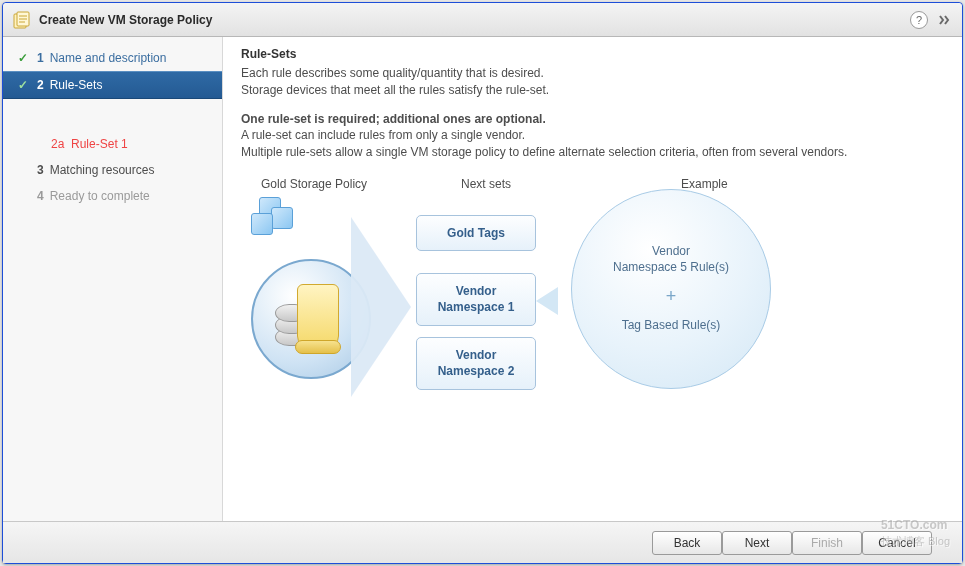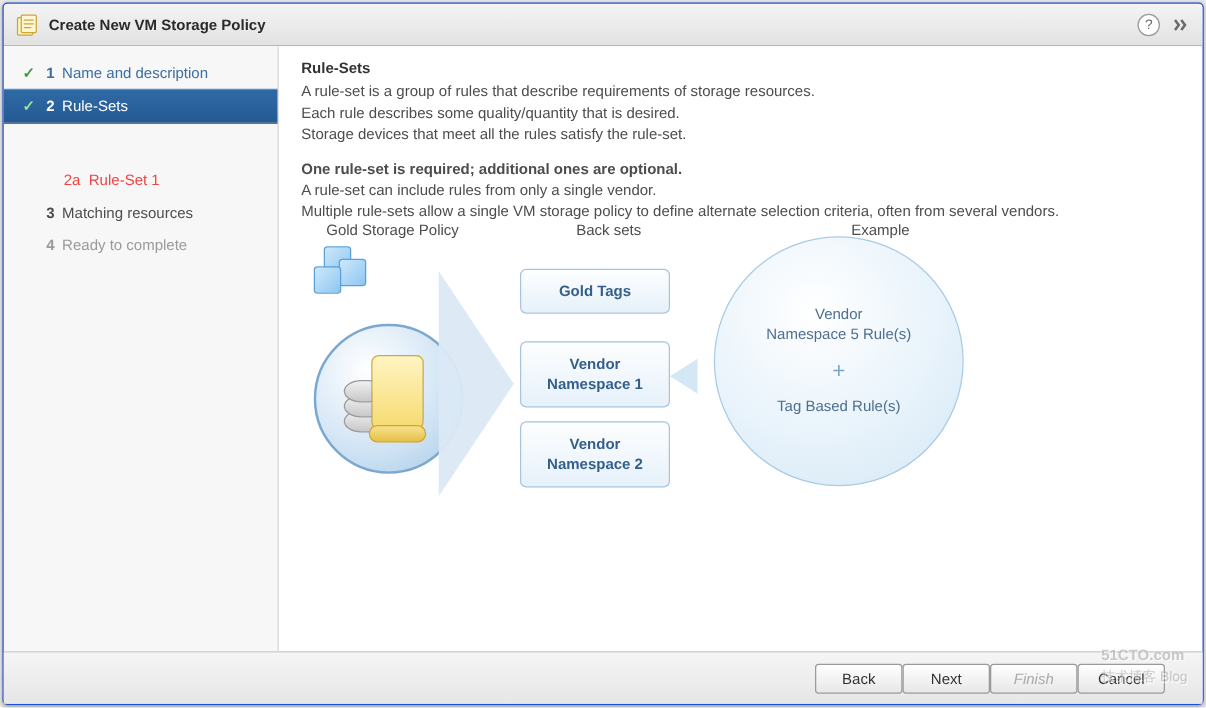--- a/index.html
+++ b/index.html
@@ -141,30 +141,29 @@
       </div>
       <div class="step disabled">
         <span class="chk">✓</span>
         <span class="num">4</span>
         <span>Ready to complete</span>
       </div>
     </div>
 
     <div class="content">
       <h3>Rule-Sets</h3>
-      <p>A rule-set is a group of rules that describe requirements of storage resources.</p>
       <p>Each rule describes some quality/quantity that is desired.</p>
       <p>Storage devices that meet all the rules satisfy the rule-set.</p>
       <p class="para2">One rule-set is required; additional ones are optional.</p>
       <p>A rule-set can include rules from only a single vendor.</p>
       <p>Multiple rule-sets allow a single VM storage policy to define alternate selection criteria, often from several vendors.</p>
 
       <div class="diagram">
         <div class="col-label lbl-gold">Gold Storage Policy</div>
-        <div class="col-label lbl-rule">Back sets</div>
+        <div class="col-label lbl-rule">Next sets</div>
         <div class="col-label lbl-ex">Example</div>
 
         <div class="gold-icon-wrap">
           <div class="cubes">
             <div class="cube c1"></div>
               <div class="cube c2"></div>
               <div class="cube c3"></div>
           </div>
           <div class="big-circle">
             <div class="scroll">
@@ -203,21 +202,21 @@
           <div class="plus">+</div>
           <div>Tag Based Rule(s)</div>
         </div>
       </div>
     </div>
   </div>
 
   <div class="footer">
     <button class="btn">Back</button>
     <button class="btn">Next</button>
-    <button class="btn" disabled="" style="color:#aaa;font-style:italic;">Finish</button>
+    <button class="btn" disabled="" style="color:#aaa;">Finish</button>
     <button class="btn">Cancel</button>
   </div>
 
   <div class="watermark">
     <span>51CTO.com</span>
     <small>技术博客   Blog</small>
   </div>
 </div>
 
 </body></html>

